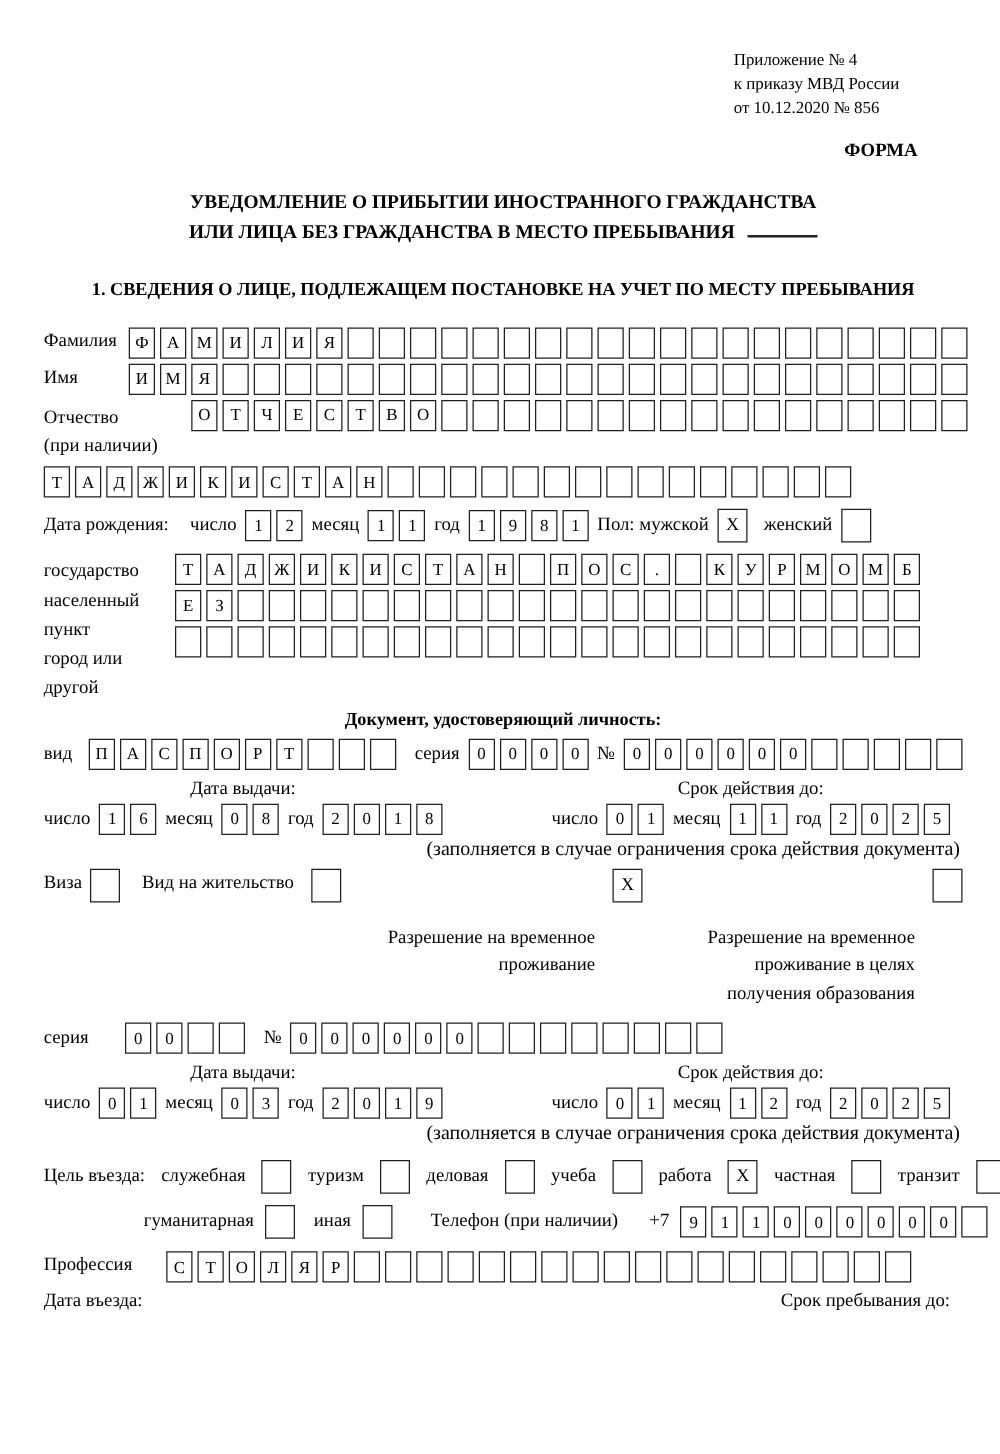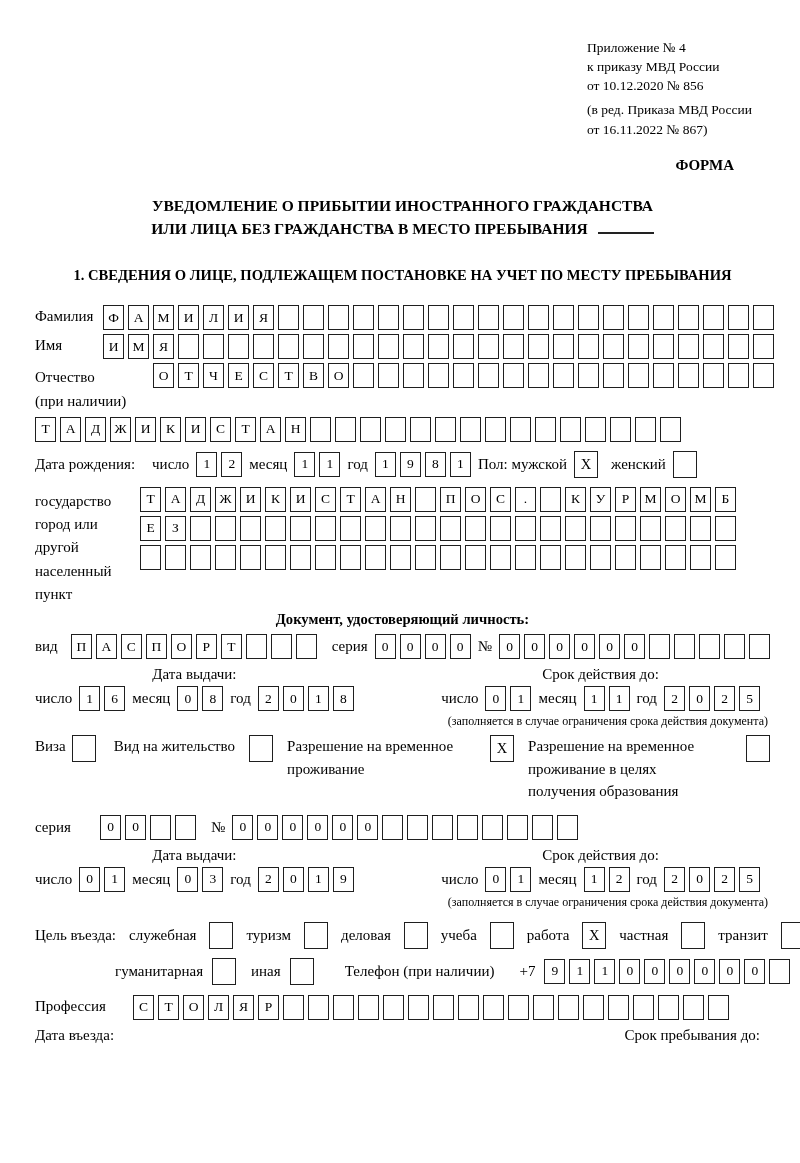--- a/index.html
+++ b/index.html
@@ -43,45 +43,41 @@
   .inline-row { display:flex; align-items:center; gap:7px; flex-wrap:nowrap; }
   .sub { white-space:nowrap; }
 
   .stack { display:flex; flex-direction:column; gap:4px; }
 
   .doc-heading { text-align:center; font-weight:bold; font-size:14.6px; margin:5px 0 6px 0; }
 
   .date-row { display:flex; justify-content:space-between; margin-top:7px; padding-right:10px; }
   .date-group .date-heading { text-align:center; margin-bottom:3px; }
   .date-line { display:flex; align-items:center; gap:7px; }
-  .note { text-align:right; font-size:12px; margin-top:3px; padding-right:2px; }
+  .note { text-align:right; font-size:16px; margin-top:3px; padding-right:2px; }
 
   .para { line-height:1.75; margin-top:9px; }
 
   .options-row { display:flex; align-items:flex-start; gap:14px; margin-top:6px; margin-bottom:12px; }
-  .opt-multi { text-align:left; line-height:1.5; }
+  .opt-multi { text-align:right; line-height:1.5;margin-top:44px; }
   .w190 { width:190px; }
   .w205 { width:205px; }
 
   .purpose-row { display:flex; align-items:center; gap:13px; margin-top:12px; flex-wrap:nowrap; }
   .purpose-row2 { display:flex; align-items:center; gap:9px; margin-top:9px; margin-left:80px; }
 </style>
 </head>
 <body>
 
 <div class="page">
 
   <div class="hdr">
     <div>Приложение № 4</div>
     <div>к приказу МВД России</div>
     <div>от 10.12.2020 № 856</div>
-    <div class="hdr-amend">
-      <div>(в ред. Приказа МВД России</div>
-      <div>от 16.11.2022 № 867)</div>
-    </div>
   </div>
 
   <div class="form-label">ФОРМА</div>
 
   <div class="title">
     <div>УВЕДОМЛЕНИЕ О ПРИБЫТИИ ИНОСТРАННОГО ГРАЖДАНСТВА</div>
     <div><span>ИЛИ ЛИЦА БЕЗ ГРАЖДАНСТВА В МЕСТО ПРЕБЫВАНИЯ</span><span class="blank"></span></div>
   </div>
 
   <div class="section-heading">1. СВЕДЕНИЯ О ЛИЦЕ, ПОДЛЕЖАЩЕМ ПОСТАНОВКЕ НА УЧЕТ ПО МЕСТУ ПРЕБЫВАНИЯ</div>
@@ -238,22 +234,22 @@
       </span>
     <span class="sub">Пол: мужской</span>
     <span class="checkbox">X</span>
     <span class="sub" style="margin-left:6px;">женский</span>
     <span class="checkbox"></span>
   </div>
 
   <div class="frow">
     <div class="flabel w105 lbl-lines">
       <div>государство</div>
+      <div>населенный пункт</div>
       <div>город или другой</div>
-      <div>населенный пункт</div>
     </div>
     <div class="stack">
       <div class="cells">
           <span class="cell">Т</span>
           <span class="cell">А</span>
           <span class="cell">Д</span>
           <span class="cell">Ж</span>
           <span class="cell">И</span>
           <span class="cell">К</span>
           <span class="cell">И</span>

